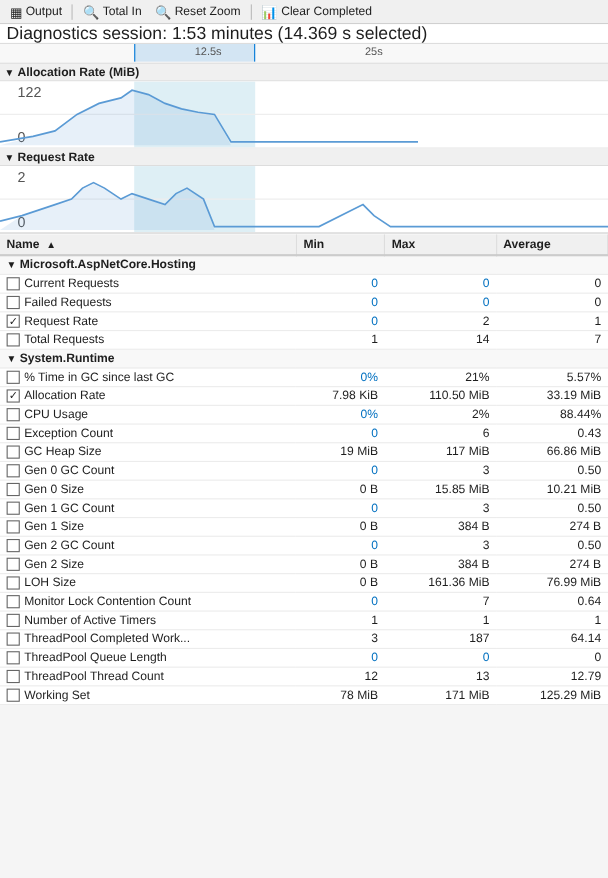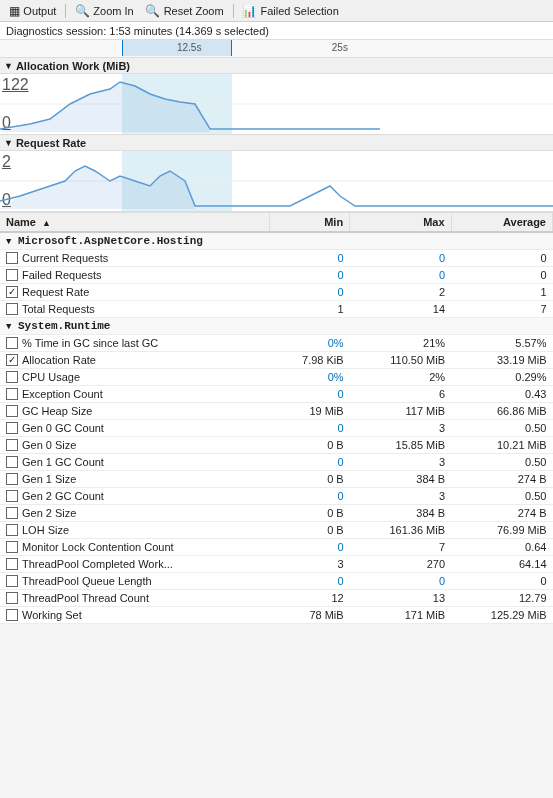--- a/index.html
+++ b/index.html
@@ -41,21 +41,21 @@
     }
     .toolbar-icon {
       font-size: 12px;
     }
 
     
     .session-bar {
       background: #fff;
       border-bottom: 1px solid #ddd;
       padding: 2px 6px;
-      font-size: 11px;
+      font-size: 16px;
       color: #1e1e1e;
       height: 18px;
       display: flex;
       align-items: center;
     }
 
     
     .timeline-container {
       background: #fff;
       border-bottom: 1px solid #ddd;
@@ -106,24 +106,23 @@
       height: 16px;
     }
     .chart-area {
       height: 60px;
       background: #fff;
       position: relative;
       overflow: hidden;
     }
     .chart-y-label {
       position: absolute;
-      left: 2px;
-      font-size: 16px;
+      left: 16px;
+      font-size: 13px;
       color: #555;
-      text-decoration: underline;
     }
     .chart-y-top { top: 2px; }
     .chart-y-bottom { bottom: 2px; }
     .chart-selection-overlay {
       position: absolute;
       background: rgba(173, 216, 230, 0.4);
       top: 0;
       height: 100%;
     }
     svg.chart-svg {
@@ -147,21 +146,21 @@
     }
     .data-table thead th {
       padding: 3px 6px;
       text-align: left;
       font-weight: 600;
       font-size: 11px;
       border-right: 1px solid #ddd;
       white-space: nowrap;
     }
     .data-table thead th.numeric {
-      text-align: right;
+      text-align: left;
     }
     .data-table thead th.sortable {
       cursor: pointer;
     }
     .data-table tbody tr {
       border-bottom: 1px solid #ececec;
     }
     .data-table tbody td {
       padding: 2px 6px;
       font-size: 11px;
@@ -173,21 +172,20 @@
     }
     .data-table tbody td.numeric.zero {
       color: #0070c0;
     }
     .group-header {
       background: #f8f8f8;
       font-weight: 600;
     }
     .group-header td {
       padding: 3px 4px;
-      font-family: Liberation Mono, monospace;
     }
     .checkbox-cell {
       display: flex;
       align-items: flex-start;
       gap: 4px;
     }
     .cb {
       width: 12px;
       height: 12px;
       border: 1px solid #666;
@@ -220,51 +218,51 @@
 <body>
 
 <div class="toolbar">
   <button class="toolbar-btn">
     <span class="toolbar-icon">▦</span>
     <span>Output</span>
   </button>
   <div class="toolbar-separator"></div>
   <button class="toolbar-btn">
     <span class="toolbar-icon">🔍</span>
-    <span>Zoom In</span>
+    <span>Total In</span>
   </button>
   <button class="toolbar-btn">
     <span class="toolbar-icon">🔍</span>
     <span>Reset Zoom</span>
   </button>
   <div class="toolbar-separator"></div>
   <button class="toolbar-btn">
     <span class="toolbar-icon">📊</span>
-    <span>Failed Selection</span>
+    <span>Clear Completed</span>
   </button>
 </div>
 
 <div class="session-bar">
   <span>Diagnostics session: 1:53 minutes (14.369 s selected)</span>
 </div>
 
 <div class="timeline-container">
   <div class="timeline-ruler">
     <div class="timeline-ruler-inner">
       <div class="ruler-selection" style="left: 22%; width: 20%;"></div>
       <span class="ruler-mark" style="left: 32%;">12.5s</span>
       <span class="ruler-mark" style="left: 60%;">25s</span>
       <span class="ruler-mark" style="left: 88%; margin-top: 16px;">37.5s</span>
     </div>
   </div>
 
   <div class="chart-section">
     <div class="chart-title">
       <span class="triangle">▼</span>
-      <span>Allocation Work (MiB)</span>
+      <span>Allocation Rate (MiB)</span>
     </div>
     <div class="chart-area">
       <span class="chart-y-label chart-y-top">122</span>
       <span class="chart-y-label chart-y-bottom">0</span>
       <div class="chart-selection-overlay" style="left: 22%; width: 20%;"></div>
       <svg class="chart-svg" viewBox="0 0 553 60" preserveAspectRatio="none">
 
         <line x1="0" y1="30" x2="553" y2="30" stroke="#eee" stroke-width="1"></line>
 
         <polyline points="0,55 30,50 50,45 70,30 90,20 110,15 120,8 135,12 150,20 165,25 180,28 195,30 210,55 230,55 250,55 270,55 290,55 310,55 330,55 350,55 380,55" fill="none" stroke="#5b9bd5" stroke-width="1.5"></polyline>
@@ -386,21 +384,21 @@
     </tr>
         <tr>
       <td>
         <div class="checkbox-cell">
           <span class="cb"></span>
           <span>CPU Usage</span>
         </div>
       </td>
       <td class="numeric zero">0%</td>
       <td class="numeric">2%</td>
-      <td class="numeric">0.29%</td>
+      <td class="numeric">88.44%</td>
     </tr>
         <tr>
       <td>
         <div class="checkbox-cell">
           <span class="cb"></span>
           <span>Exception Count</span>
         </div>
       </td>
       <td class="numeric zero">0</td>
       <td class="numeric">6</td>
@@ -502,25 +500,36 @@
         </div>
       </td>
       <td class="numeric zero">0</td>
       <td class="numeric">7</td>
       <td class="numeric">0.64</td>
     </tr>
         <tr>
       <td>
         <div class="checkbox-cell">
           <span class="cb"></span>
+          <span>Number of Active Timers</span>
+        </div>
+      </td>
+      <td class="numeric">1</td>
+      <td class="numeric">1</td>
+      <td class="numeric">1</td>
+    </tr>
+        <tr>
+      <td>
+        <div class="checkbox-cell">
+          <span class="cb"></span>
           <span>ThreadPool Completed Work...</span>
         </div>
       </td>
       <td class="numeric">3</td>
-      <td class="numeric">270</td>
+      <td class="numeric">187</td>
       <td class="numeric">64.14</td>
     </tr>
         <tr>
       <td>
         <div class="checkbox-cell">
           <span class="cb"></span>
           <span>ThreadPool Queue Length</span>
         </div>
       </td>
       <td class="numeric zero">0</td>

